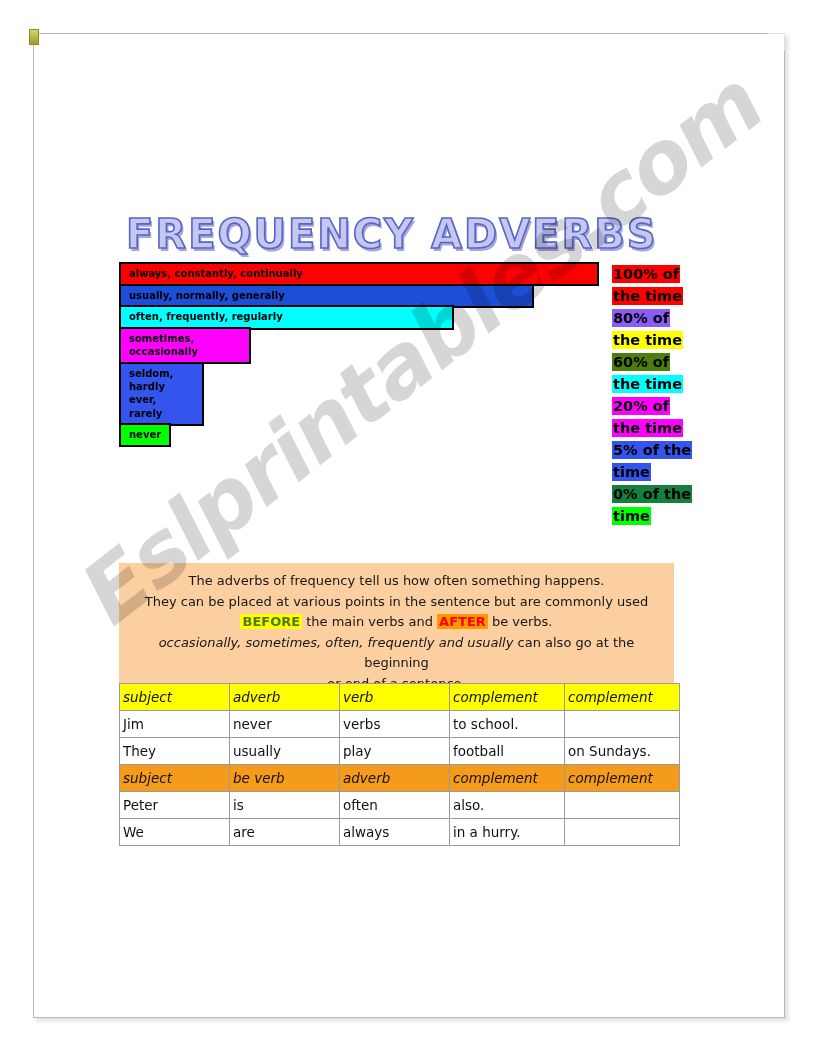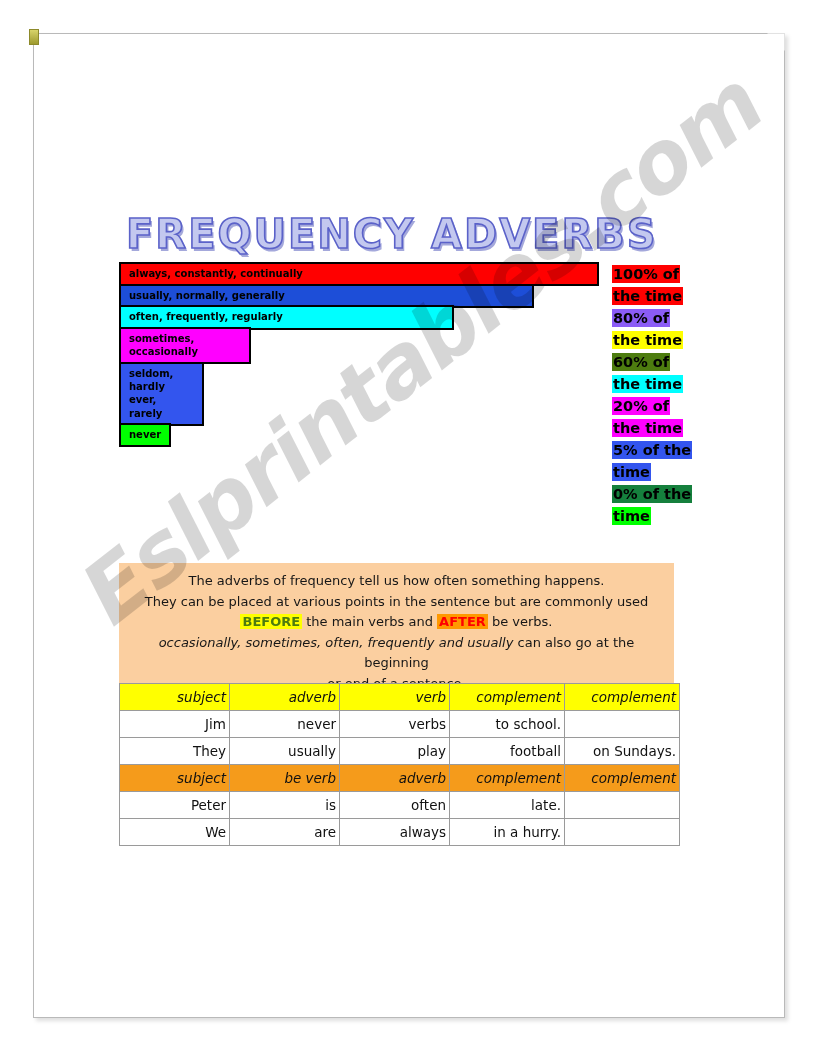--- a/index.html
+++ b/index.html
@@ -190,21 +190,21 @@
     width: 560px;
     border-collapse: collapse;
     font-family: "DejaVu Sans", sans-serif;
     font-size: 13.5px;
     color: #111111;
     table-layout: fixed;
   }
   #grammar-table td {
     border: 1px solid #9a9a9a;
     height: 22px;
-    text-align: right;
+    text-align: left;
     padding: 2px 3px;
     background: #ffffff;
   }
   #grammar-table tr.header-yellow td {
     background: #ffff00;
     font-style: italic;
   }
   #grammar-table tr.header-orange td {
     background: #f59b1b;
     font-style: italic;
@@ -308,21 +308,21 @@
           <td>subject</td>
           <td>be verb</td>
           <td>adverb</td>
           <td>complement</td>
           <td>complement</td>
         </tr>
         <tr>
           <td>Peter</td>
           <td>is</td>
           <td>often</td>
-          <td>late.</td>
+          <td>also.</td>
           <td></td>
         </tr>
         <tr>
           <td>We</td>
           <td>are</td>
           <td>always</td>
           <td>in a hurry.</td>
           <td></td>
         </tr>
       </tbody>

